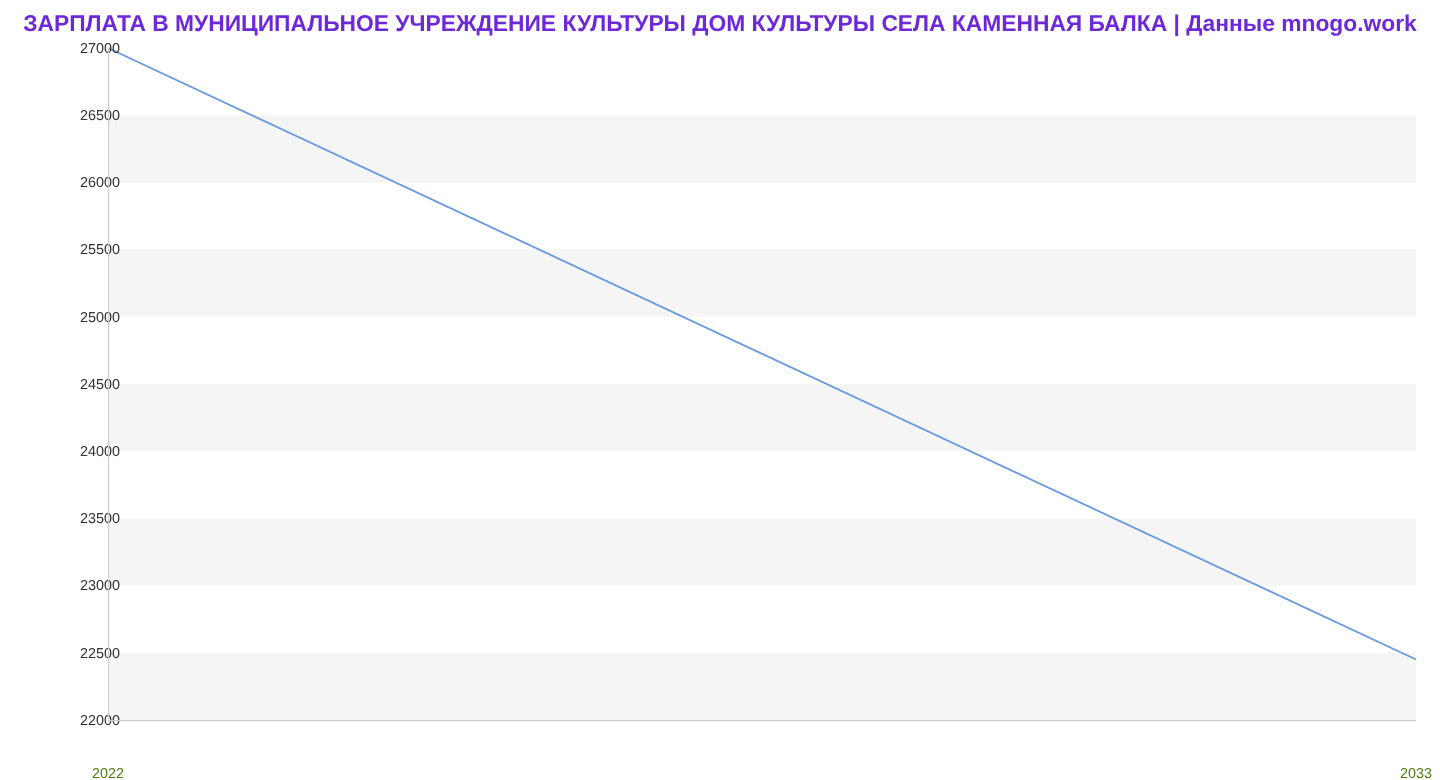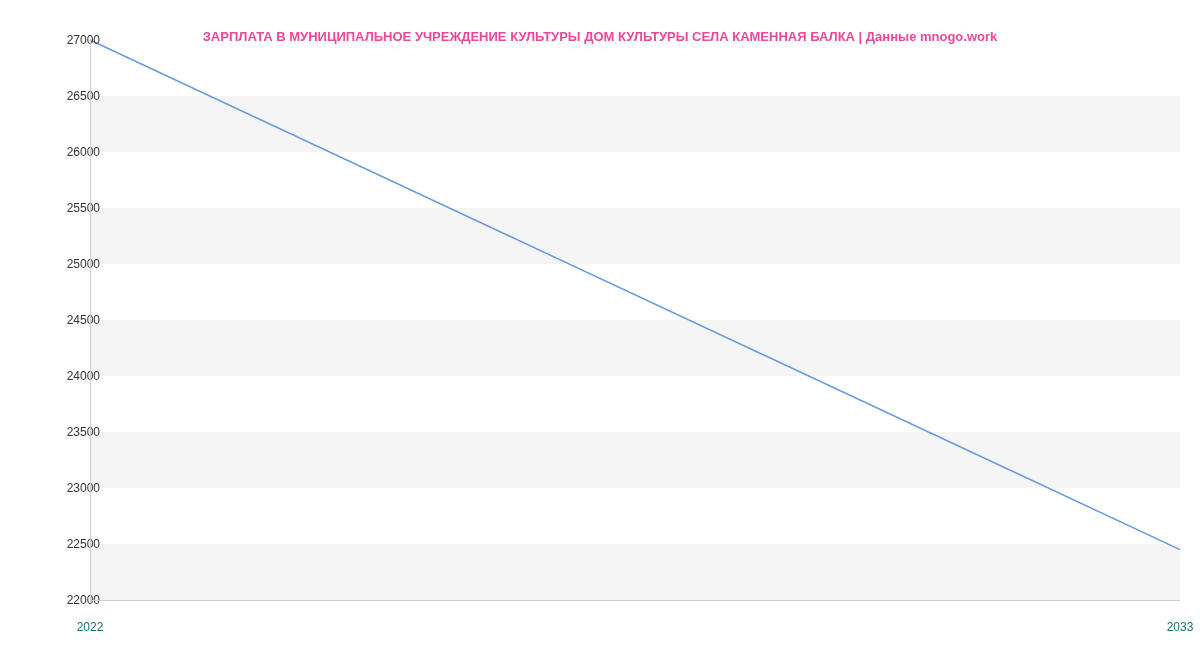--- a/index.html
+++ b/index.html
@@ -9,24 +9,23 @@
       background: #fff;
       font-family: Verdana, Geneva, sans-serif;
       position: relative;
     }
     .title {
       position: absolute;
       top: 10px;
       left: 0;
       right: 0;
       text-align: center;
-      font-size: 13px;
+      font-size: 19px;
       font-weight: bold;
-      color: #ec4899;
-      margin-top: 19px;
+      color: #6d28d9;
     }
     .chart-area {
       position: absolute;
       left: 90px;
       top: 40px;
       width: 1090px;
       height: 560px;
     }
     .plot {
       position: absolute;
@@ -45,23 +44,23 @@
       position: absolute;
       right: 1100px;
       width: 60px;
       text-align: right;
       font-size: 12px;
       color: #333;
       transform: translateY(-50%);
     }
     .x-tick-label {
       position: absolute;
-      top: 620px;
+      top: 637px;
       font-size: 12px;
-      color: #0f766e;
+      color: #4d7c0f;
       transform: translateX(-50%);
     }
     .axis-line {
       position: absolute;
       background: #999;
     }
     svg.line-layer {
       position: absolute;
       left: 0;
       top: 0;

